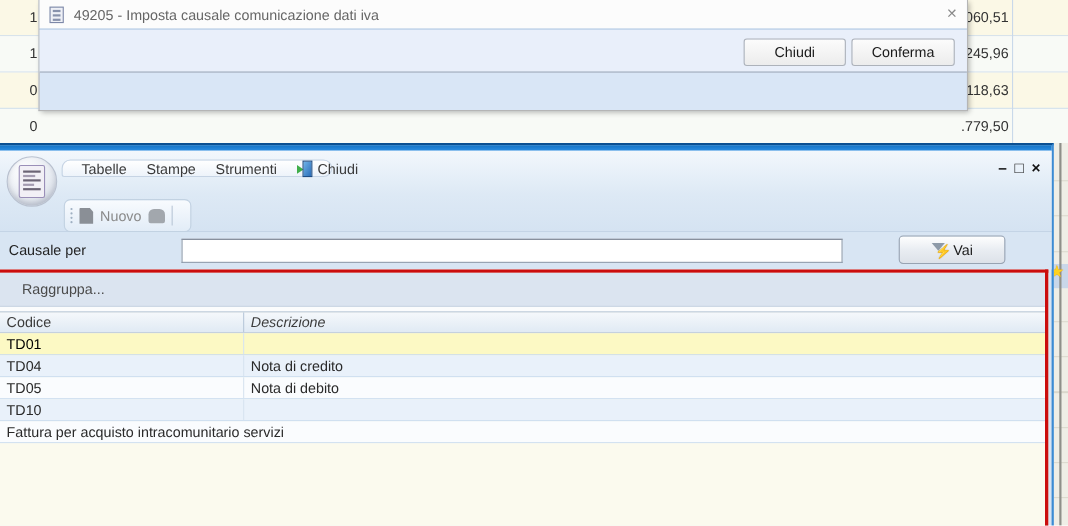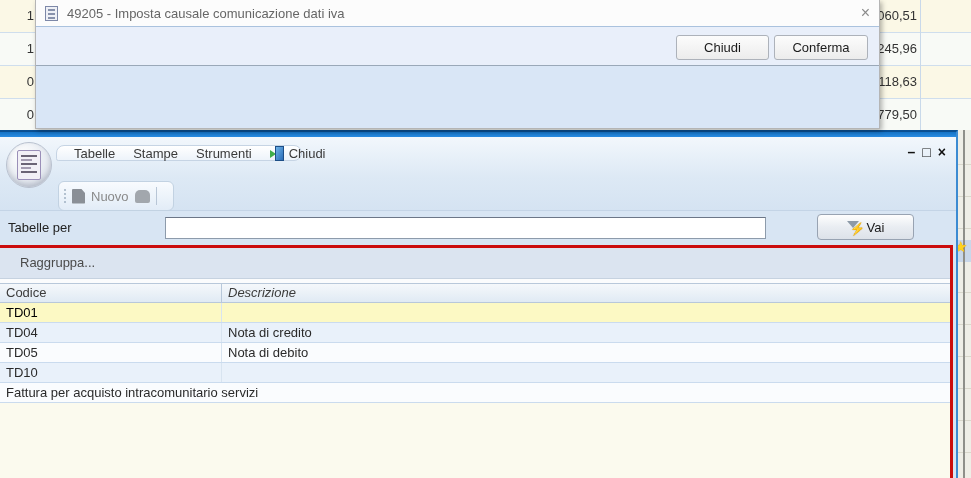--- a/index.html
+++ b/index.html
@@ -95,21 +95,21 @@
   .grid-row { display:flex; height:20px; border-bottom:1px solid #cadbee; color:#2a2a2a; cursor:default; }
   .grid-row .c1 { width:222px; border-right:1px solid #d8e4f0; padding-left:6px; line-height:19px; }
   .grid-row .c2 { flex:1; padding-left:6px; line-height:19px; }
   .grid-row.alt { background:#e9f1fa; }
   .grid-row.plain { background:#fafcfe; }
   .grid-row.selected { background:#fcf9c4; color:#000;flex-direction:column; }
   .grid-row.selected .c2 { font-weight:bold; }
   .grid-filler { flex:1; background:#fbfaee; }
 
   
-  .dialog { position:absolute; left:35px; top:0; width:845px; height:129px;
+  .dialog { position:absolute; left:35px; top:0; width:845px; height:101px;
     background:#d9e6f6; border:1px solid #b5b5b5; border-top:none;
     box-shadow:2px 2px 5px rgba(0,0,0,.3); }
   .dlg-titlebar { height:26px; background:#fcfcfc; display:flex; align-items:center; padding:0 9px; }
   .dlg-icon { width:13px; height:15px; background:#eef0f6; border:1px solid #7d88a8; position:relative; }
   .dlg-icon::before { content:""; position:absolute; left:2px; top:2px; right:2px; height:2px; background:#8892ac;
     box-shadow:0 4px 0 #8892ac, 0 8px 0 #8892ac; }
   .dlg-title { margin-left:9px; color:#666; white-space:nowrap; }
   .dlg-close { margin-left:auto; color:#8a8a8a; font-size:16px; line-height:16px; cursor:pointer; }
   .dlg-body { position:relative; height:62px; background:#d9e6f6; }
   .causale-link { position:absolute; left:15px; top:20px; color:#1d3fae; text-decoration:underline; cursor:pointer; }
@@ -201,21 +201,21 @@
             <i></i>
           </span>
         <span class="doc-icon"></span>
         <span class="label">Nuovo</span>
         <span class="blob-icon"></span>
         <span class="sep"></span>
       </div>
     </div>
 
     <div class="search-row">
-      <span class="search-label">Tabelle per</span>
+      <span class="search-label">Causale per</span>
       <span class="search-link">Automatico</span>
       <input class="search-input" type="text" value="" style="">
       <div class="vai-btn">
         <span class="funnel">
             <span class="cone"></span>
             <span class="bolt">⚡</span>
           </span>
         <span>Vai</span>
       </div>
     </div>

